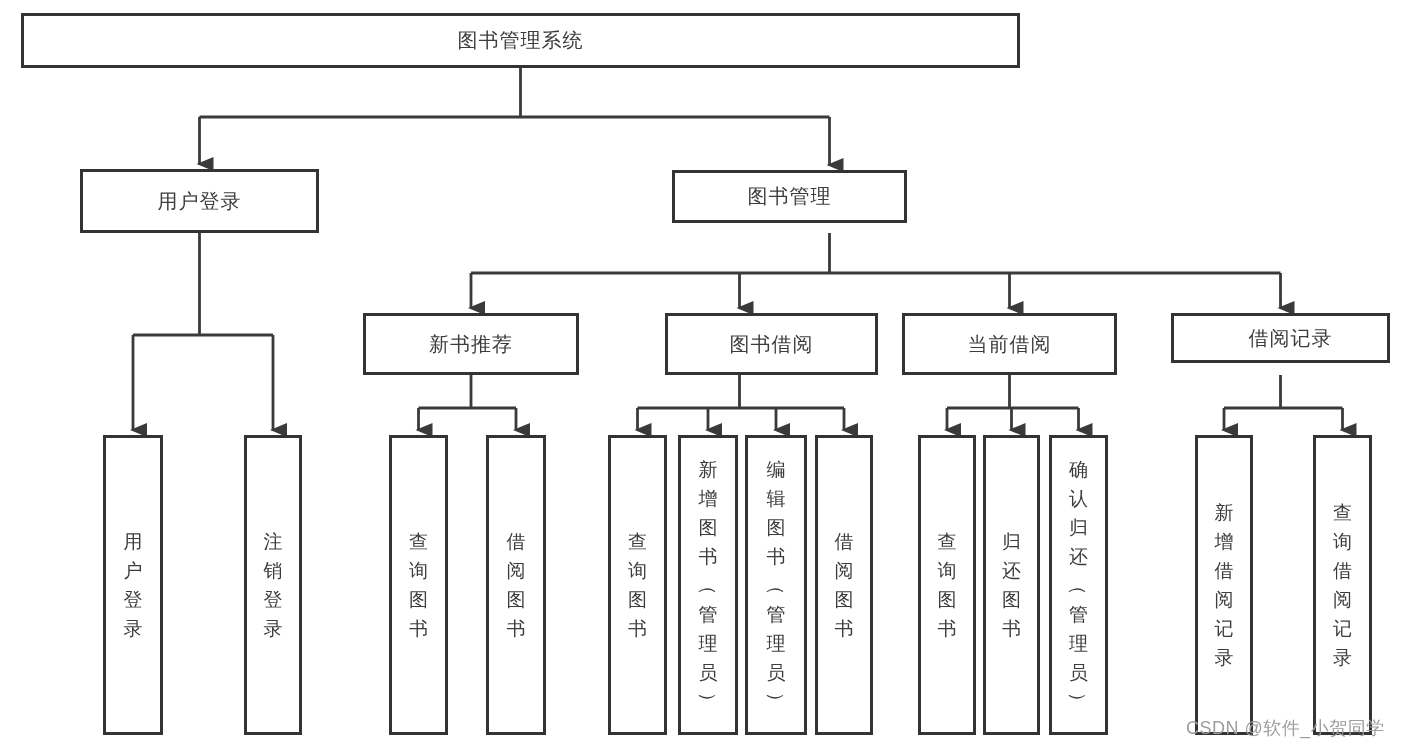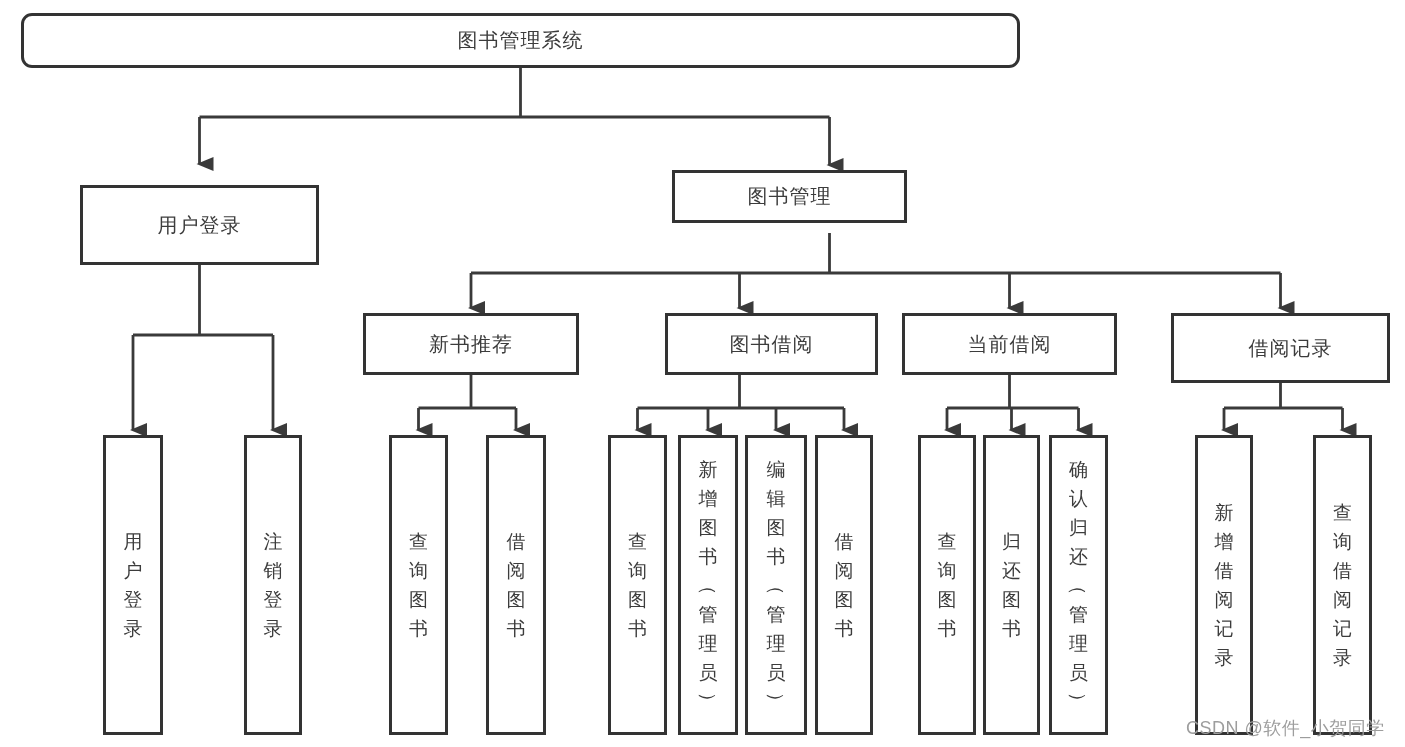--- a/index.html
+++ b/index.html
@@ -73,41 +73,41 @@
       <path d="M776,408 V430" marker-end="url(#arrow)"></path>
       <path d="M844,408 V430" marker-end="url(#arrow)"></path>
       <path d="M947,408 V430" marker-end="url(#arrow)"></path>
       <path d="M1011.5,408 V430" marker-end="url(#arrow)"></path>
       <path d="M1078.5,408 V430" marker-end="url(#arrow)"></path>
       <path d="M1224,408 V430" marker-end="url(#arrow)"></path>
       <path d="M1342.5,408 V430" marker-end="url(#arrow)"></path>
     </g>
   </svg>
 
-  <div class="node hnode" style="left:21px;top:13px;width:999px;height:55px;border-radius:11px;">
+  <div class="node hnode" style="left:21px;top:13px;width:999px;height:55px;">
     <span>图书管理系统</span>
   </div>
 
-  <div class="node hnode" style="left:80px;top:185px;width:239px;height:80px;">
+  <div class="node hnode" style="left:80px;top:169px;width:239px;height:64px;">
     <span>用户登录</span>
   </div>
   <div class="node hnode" style="left:672px;top:170px;width:235px;height:53px;">
     <span>图书管理</span>
   </div>
 
   <div class="node hnode" style="left:363px;top:313px;width:216px;height:62px;">
     <span>新书推荐</span>
   </div>
   <div class="node hnode" style="left:633px;top:313px;width:213px;height:62px;margin-left:32px;">
     <span>图书借阅</span>
   </div>
   <div class="node hnode" style="left:902px;top:313px;width:215px;height:62px;">
     <span>当前借阅</span>
   </div>
-  <div class="node hnode" style="left:1171px;top:313px;width:219px;height:70px;padding-left:20px;">
+  <div class="node hnode" style="left:1171px;top:313px;width:219px;height:50px;padding-left:20px;">
     <span>借阅记录</span>
   </div>
 
   <div class="node vnode" style="left:103px;top:435px;width:60px;height:300px;">
     <span class="vtext">
         <i>用</i>
         <i>户</i>
         <i>登</i>
         <i>录</i>
       </span>

